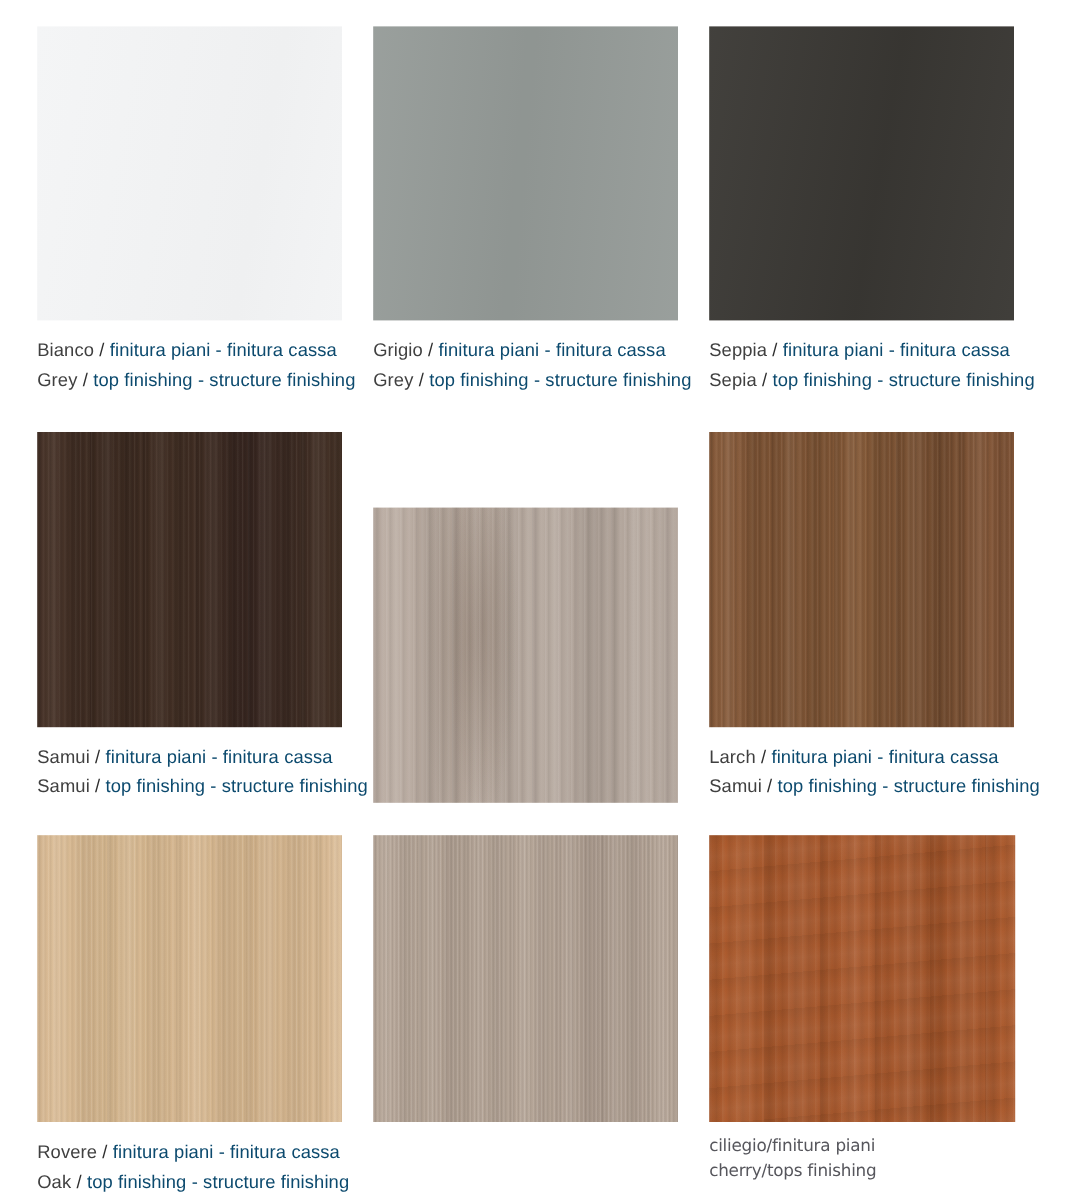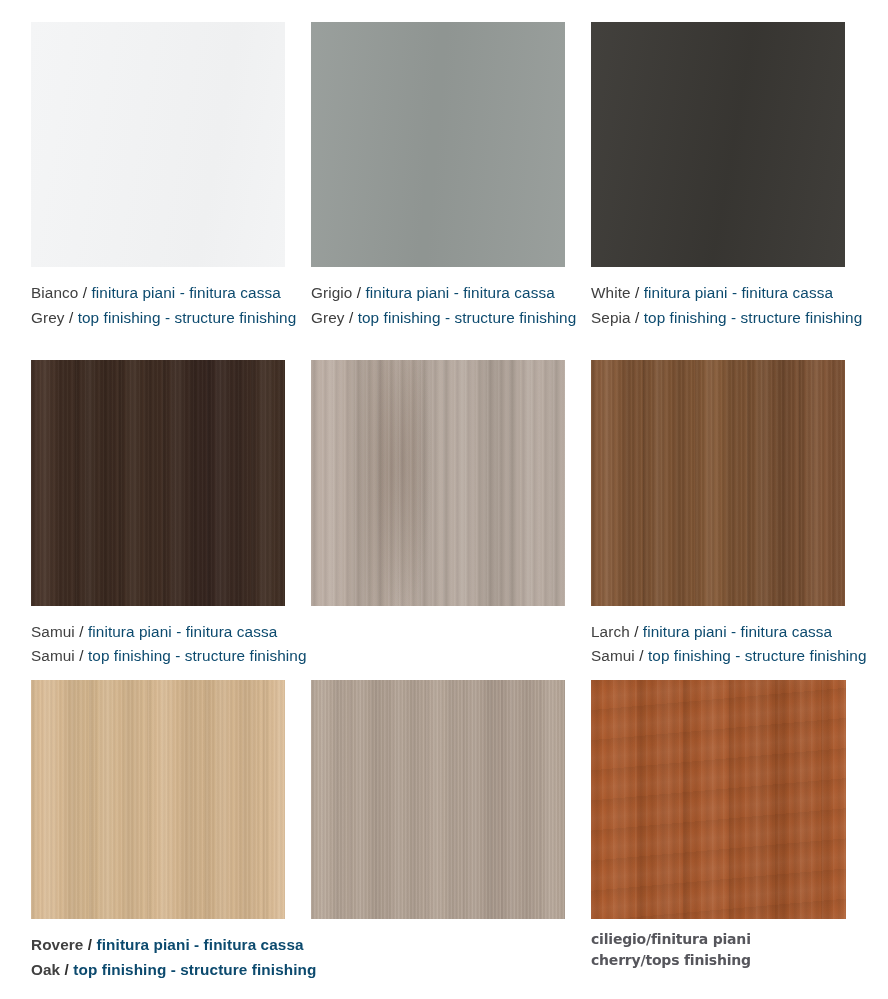--- a/index.html
+++ b/index.html
@@ -201,28 +201,28 @@
       <div class="swatch sw-grigio" style="height:245px;"></div>
       <div class="caption">
         <div class="cap-line"><span class="cap-name">Grigio</span> <span class="cap-sep">/</span> <span class="cap-desc">finitura piani - finitura cassa</span></div>
         <div class="cap-line"><span class="cap-name">Grey</span> <span class="cap-sep">/</span> <span class="cap-desc">top finishing - structure finishing</span></div>
       </div>
     </div>
 
     <div class="cell">
       <div class="swatch sw-seppia" style="height:245px;"></div>
       <div class="caption">
-        <div class="cap-line"><span class="cap-name">White</span> <span class="cap-sep">/</span> <span class="cap-desc">finitura piani - finitura cassa</span></div>
+        <div class="cap-line"><span class="cap-name">Seppia</span> <span class="cap-sep">/</span> <span class="cap-desc">finitura piani - finitura cassa</span></div>
         <div class="cap-line"><span class="cap-name">Sepia</span> <span class="cap-sep">/</span> <span class="cap-desc">top finishing - structure finishing</span></div>
       </div>
     </div>
 
   </div>
 
-  <div class="row row-2" style="margin-top:29px;">
+  <div class="row row-2" style="margin-top:29px;align-items:flex-end;">
 
     <div class="cell">
       <div class="swatch wood sw-samui" style="height:246px;"></div>
       <div class="caption">
         <div class="cap-line"><span class="cap-name">Samui</span> <span class="cap-sep">/</span> <span class="cap-desc">finitura piani - finitura cassa</span></div>
         <div class="cap-line"><span class="cap-name">Samui</span> <span class="cap-sep">/</span> <span class="cap-desc">top finishing - structure finishing</span></div>
       </div>
     </div>
 
     <div class="cell">
@@ -232,21 +232,21 @@
     <div class="cell">
       <div class="swatch wood sw-noce" style="height:246px;"></div>
       <div class="caption">
         <div class="cap-line"><span class="cap-name">Larch </span> <span class="cap-sep">/</span> <span class="cap-desc">finitura piani - finitura cassa</span></div>
         <div class="cap-line"><span class="cap-name">Samui </span> <span class="cap-sep">/</span> <span class="cap-desc">top finishing - structure finishing</span></div>
       </div>
     </div>
 
   </div>
 
-  <div class="row row-3" style="margin-top:11px;font-weight:bold;">
+  <div class="row row-3" style="margin-top:27px;">
 
     <div class="cell">
       <div class="swatch wood sw-rovere" style="height:239px;"></div>
       <div class="caption">
         <div class="cap-line"><span class="cap-name">Rovere </span> <span class="cap-sep">/</span> <span class="cap-desc">finitura piani - finitura cassa</span></div>
         <div class="cap-line"><span class="cap-name">Oak </span> <span class="cap-sep">/</span> <span class="cap-desc">top finishing - structure finishing</span></div>
       </div>
     </div>
 
     <div class="cell">

